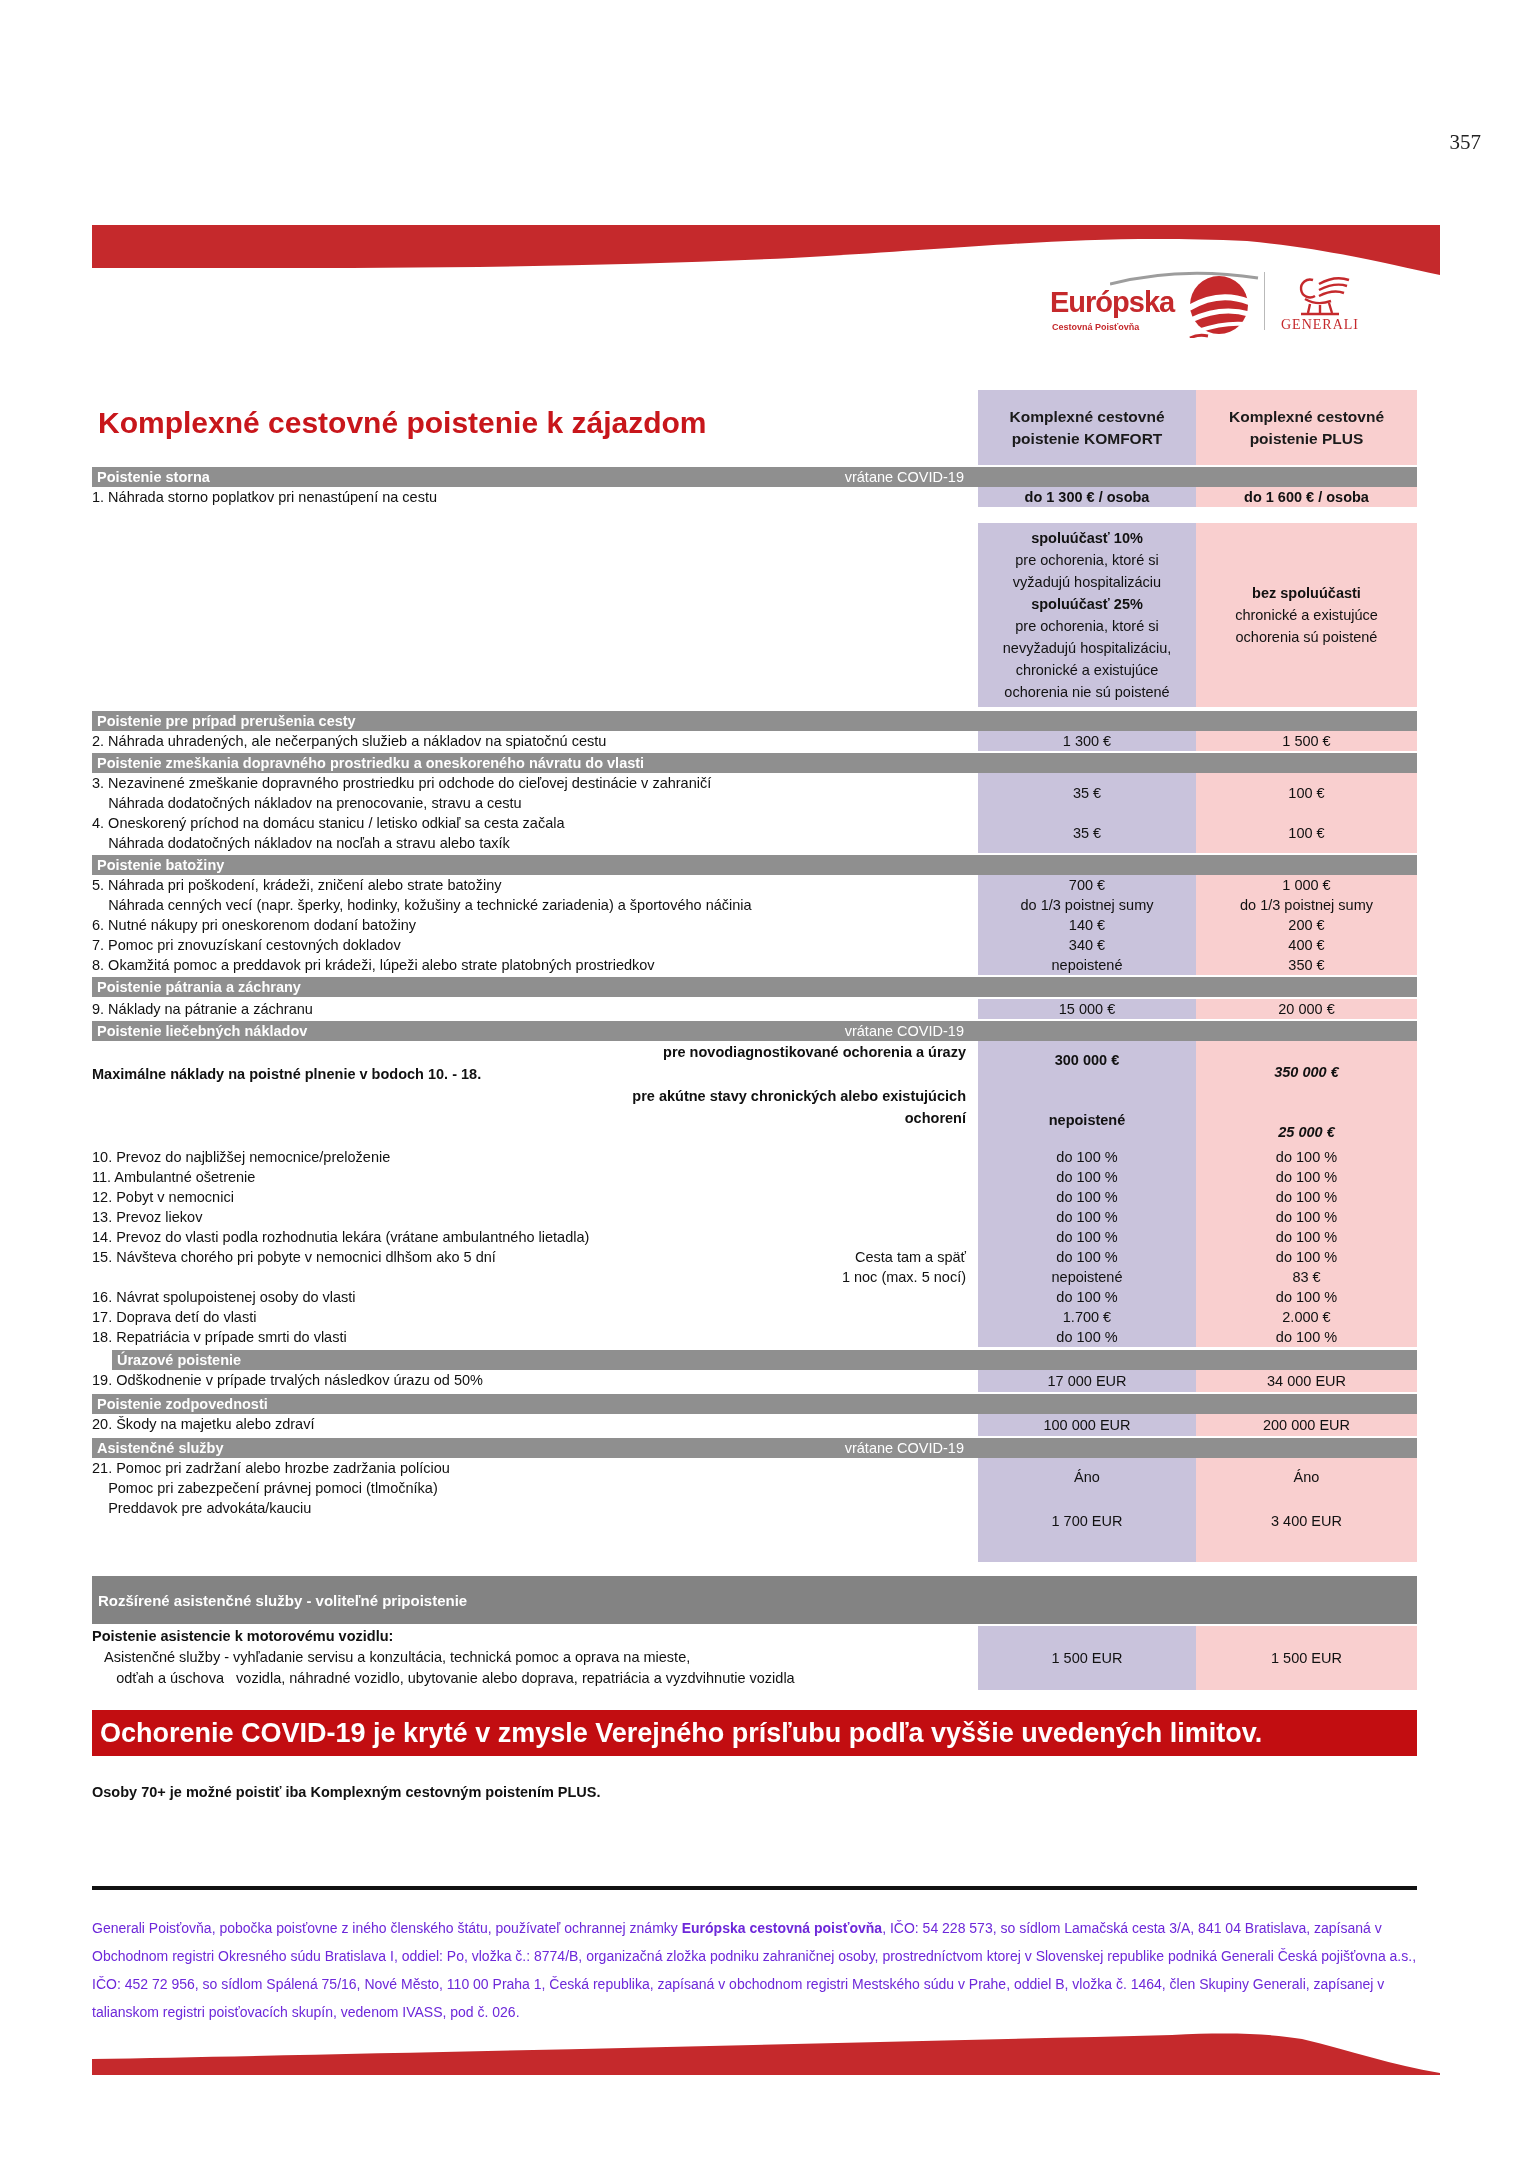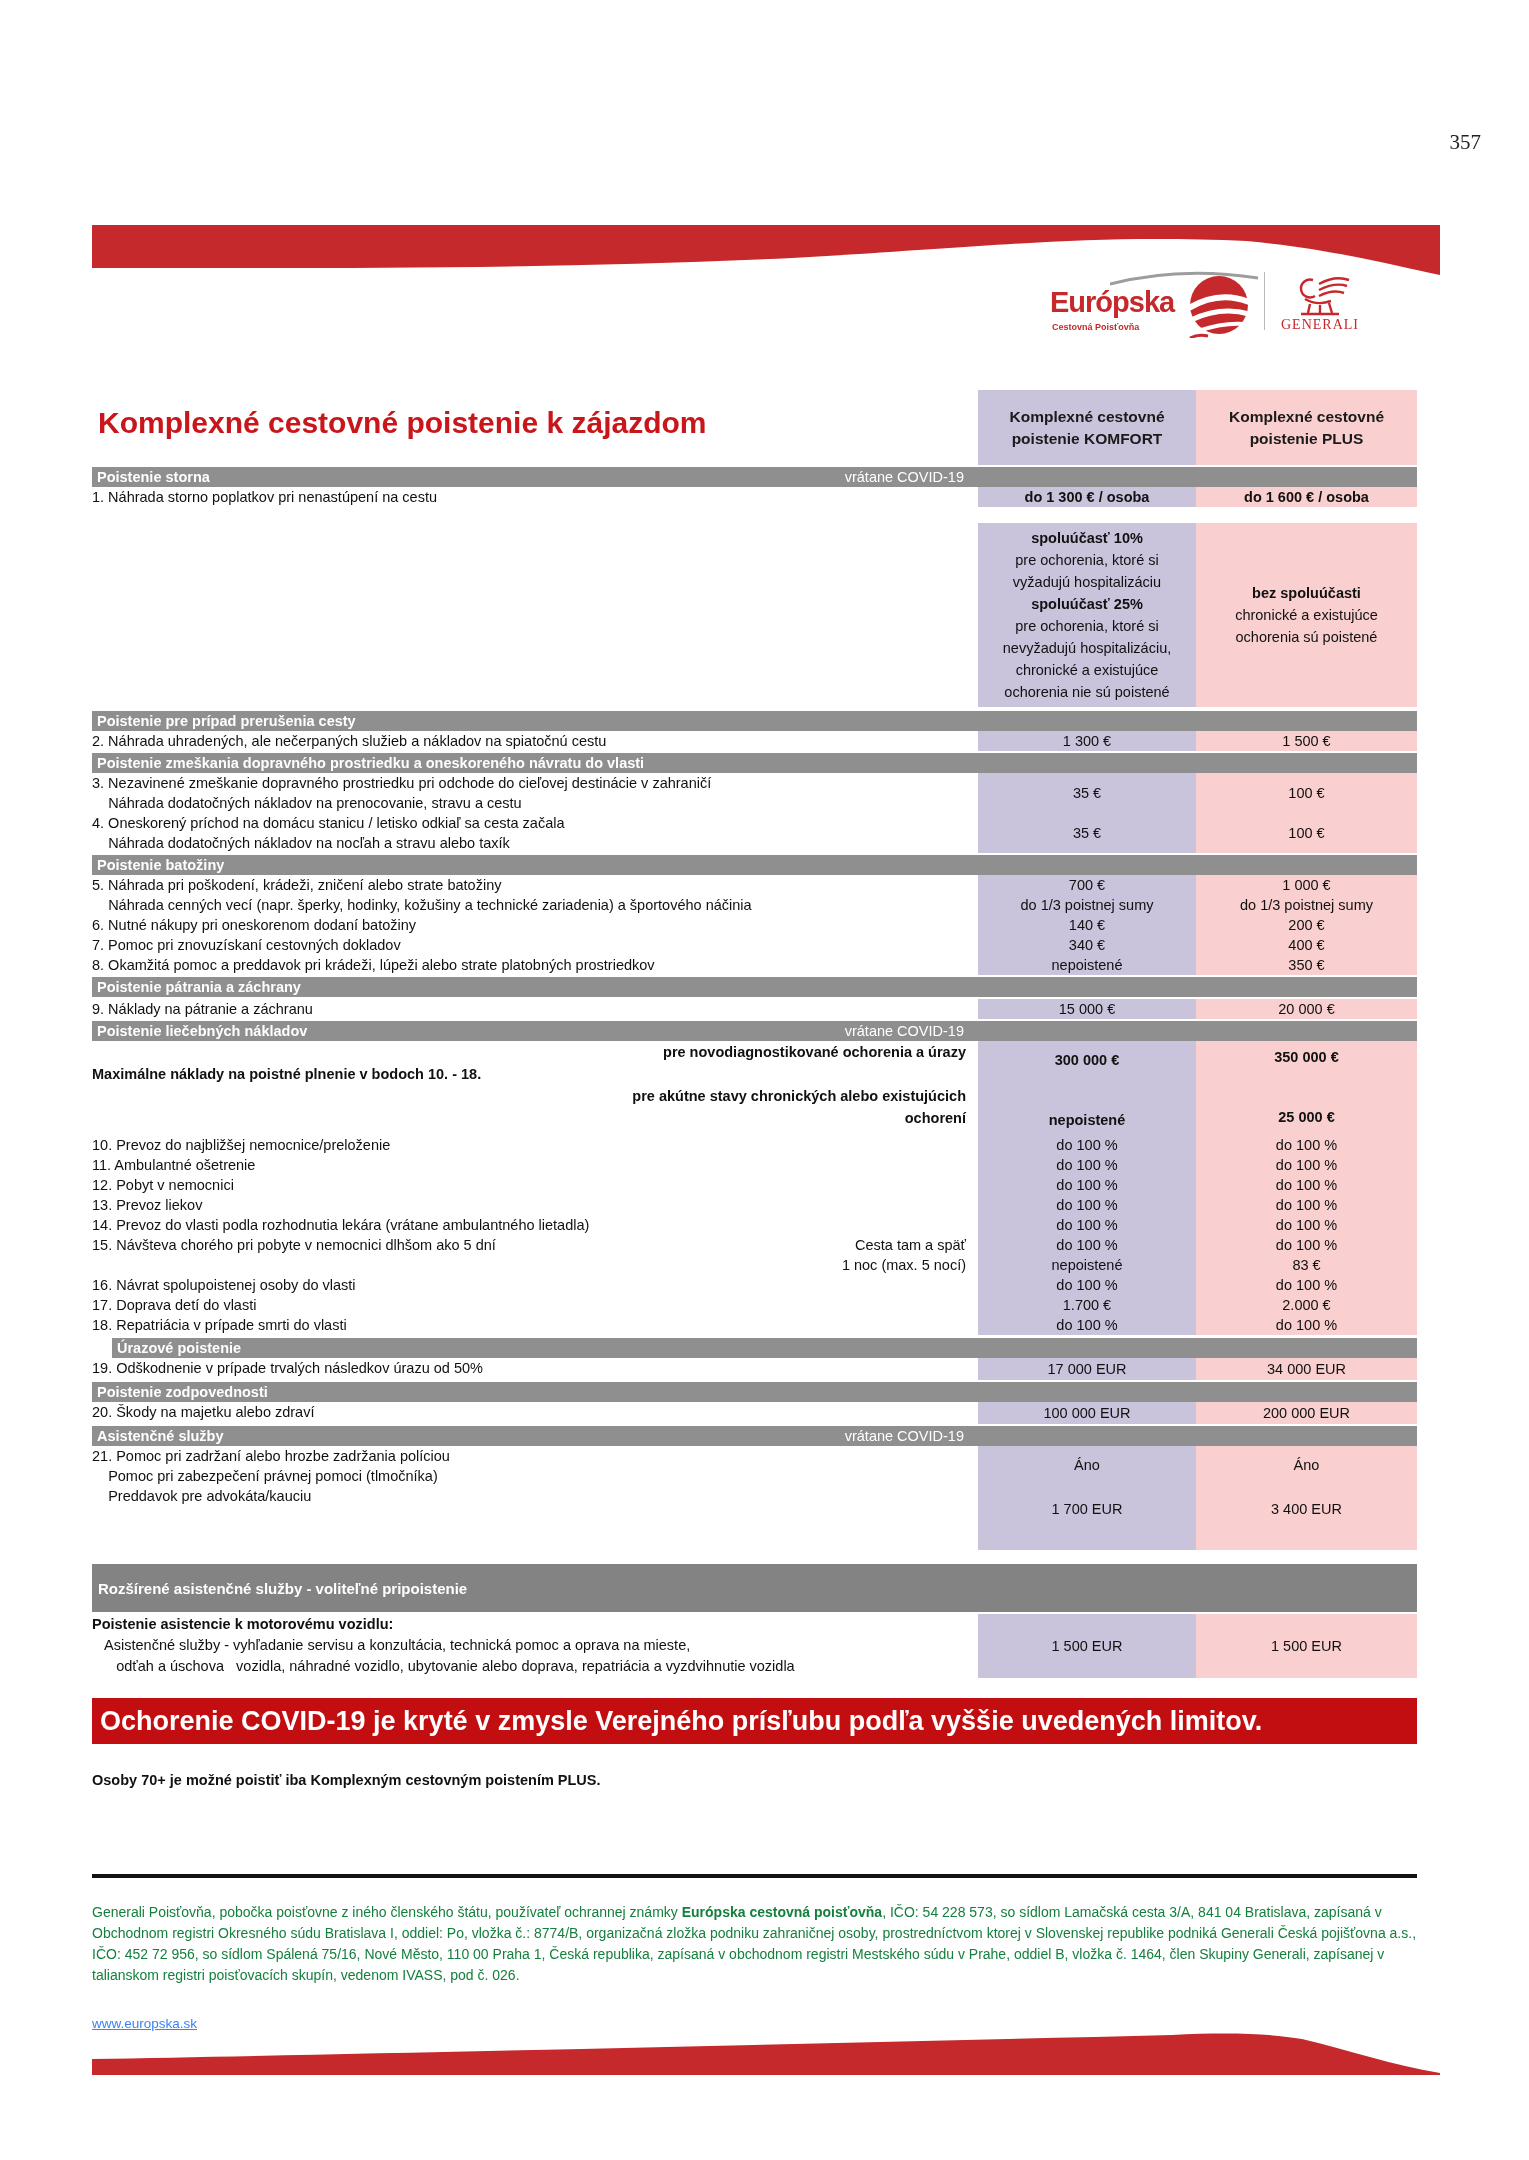--- a/index.html
+++ b/index.html
@@ -38,21 +38,21 @@
   .line{display:flex;}
   .line .l{white-space:pre-wrap;flex:1;}
   .line .r{text-align:right;padding-right:12px;white-space:pre-wrap;}
   .cv{width:218px;font-size:14.5px;text-align:center;display:flex;flex-direction:column;}
   .cv.pc{width:221px;}
   .b{font-weight:bold;}
   .tallbar{height:48px;background:#838383;color:#fff;font-weight:bold;font-size:15px;display:flex;align-items:center;padding-left:6px;margin-top:14px;}
   #covid-banner{margin-top:20px;background:#c20d11;color:#fff;font-weight:bold;font-size:27px;height:46px;display:flex;align-items:center;padding-left:8px;white-space:nowrap;}
   #note-70plus{margin-top:28px;font-weight:bold;font-size:14.5px;}
   #rule{margin-top:86px;height:4px;background:#121212;}
-  #footer-paragraph{margin-top:24px;font-size:14px;line-height:21px;color:#15803d;}
+  #footer-paragraph{margin-top:24px;font-size:14px;line-height:28px;color:#6d28d9;}
   #website-link{display:inline-block;margin-top:16px;color:#3b82f6;text-decoration:underline;font-size:13.5px;}
 </style>
 </head>
 <body>
 
 <div id="page-number">357</div>
 
 <svg id="top-swoosh" width="1348" height="52" viewBox="0 0 1348 52">
   <path d="M0 0 H1348 L1348 50 C1300 40 1240 24 1155 16 C990 9 900 22 700 33 C470 44 250 43 0 43 Z" fill="#c5292c"></path>
 </svg>
@@ -303,21 +303,21 @@
           <div class="line" style="line-height: 22px; min-height: 22px;">
             <span class="l"></span>
             <span class="r b">ochorení</span>
           </div>
         </div>
         <div class="cv k-bg" style="padding-top: 4px;">
           <div class="vl" style="line-height: 30px; min-height: 30px;"><span class="b">300 000 €</span></div>
           <div class="vl" style="line-height: 30px; min-height: 30px;"><span></span></div>
           <div class="vl" style="line-height: 30px; min-height: 30px;"><span class="b">nepoistené</span></div>
         </div>
-        <div class="cv p-bg pc" style="padding-top: 1px;">
+        <div class="cv p-bg pc" style="padding-top: 16px; font-style: italic;">
           <div class="vl" style="line-height: 30px; min-height: 30px;"><span class="b">350 000 €</span></div>
           <div class="vl" style="line-height: 30px; min-height: 30px;"><span></span></div>
           <div class="vl" style="line-height: 30px; min-height: 30px;"><span class="b">25 000 €</span></div>
         </div>
       </div>
       <div class="row">
         <div class="cl">
           <div class="line" style="line-height: 20px; min-height: 20px;">
             <span class="l">10. Prevoz do najbližšej nemocnice/preloženie</span>
           </div>

